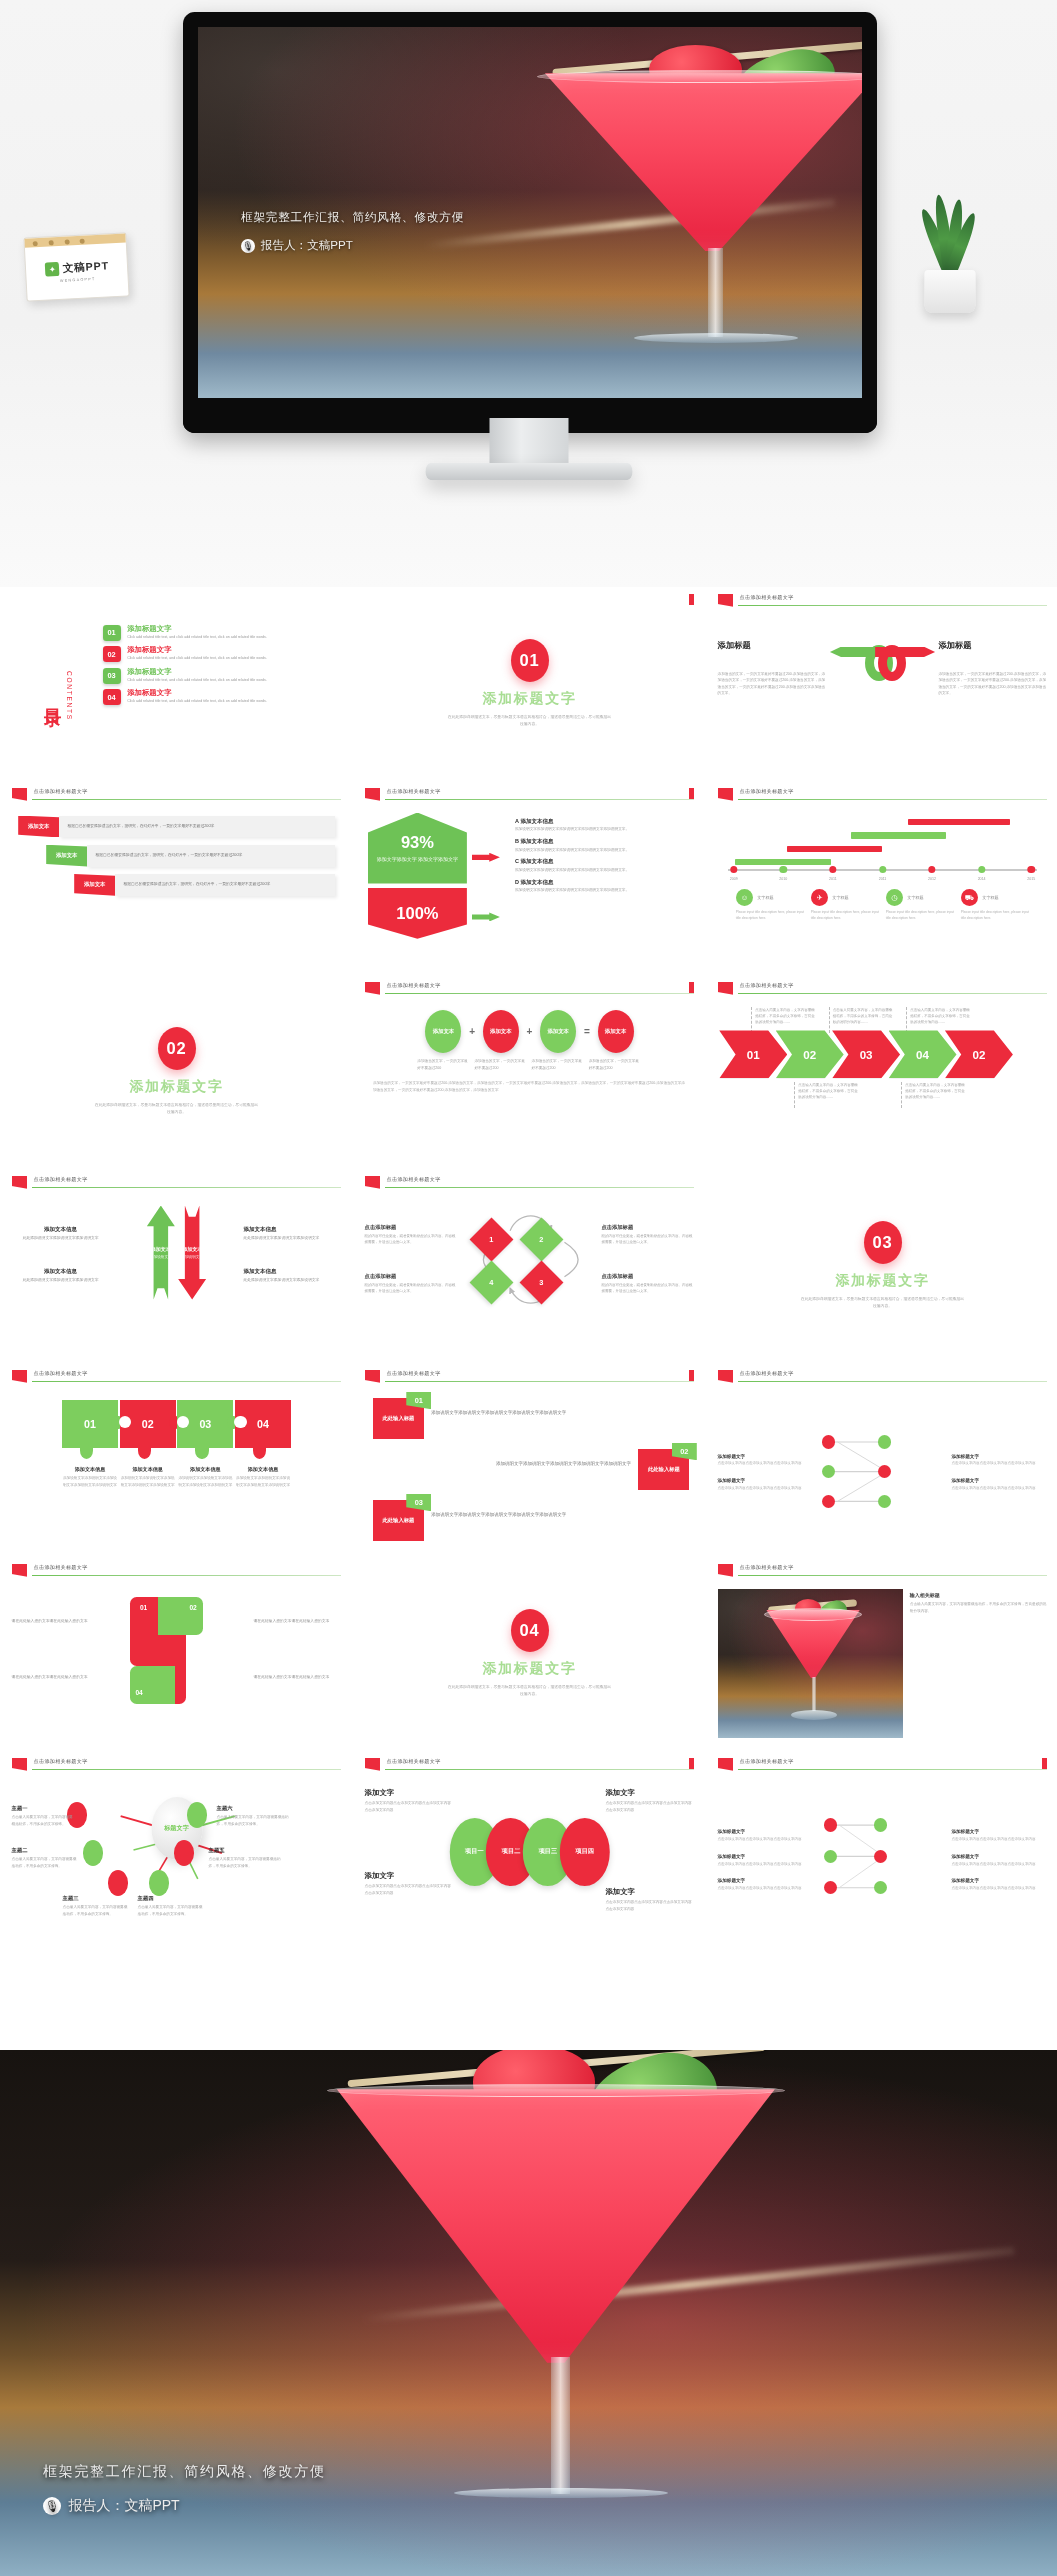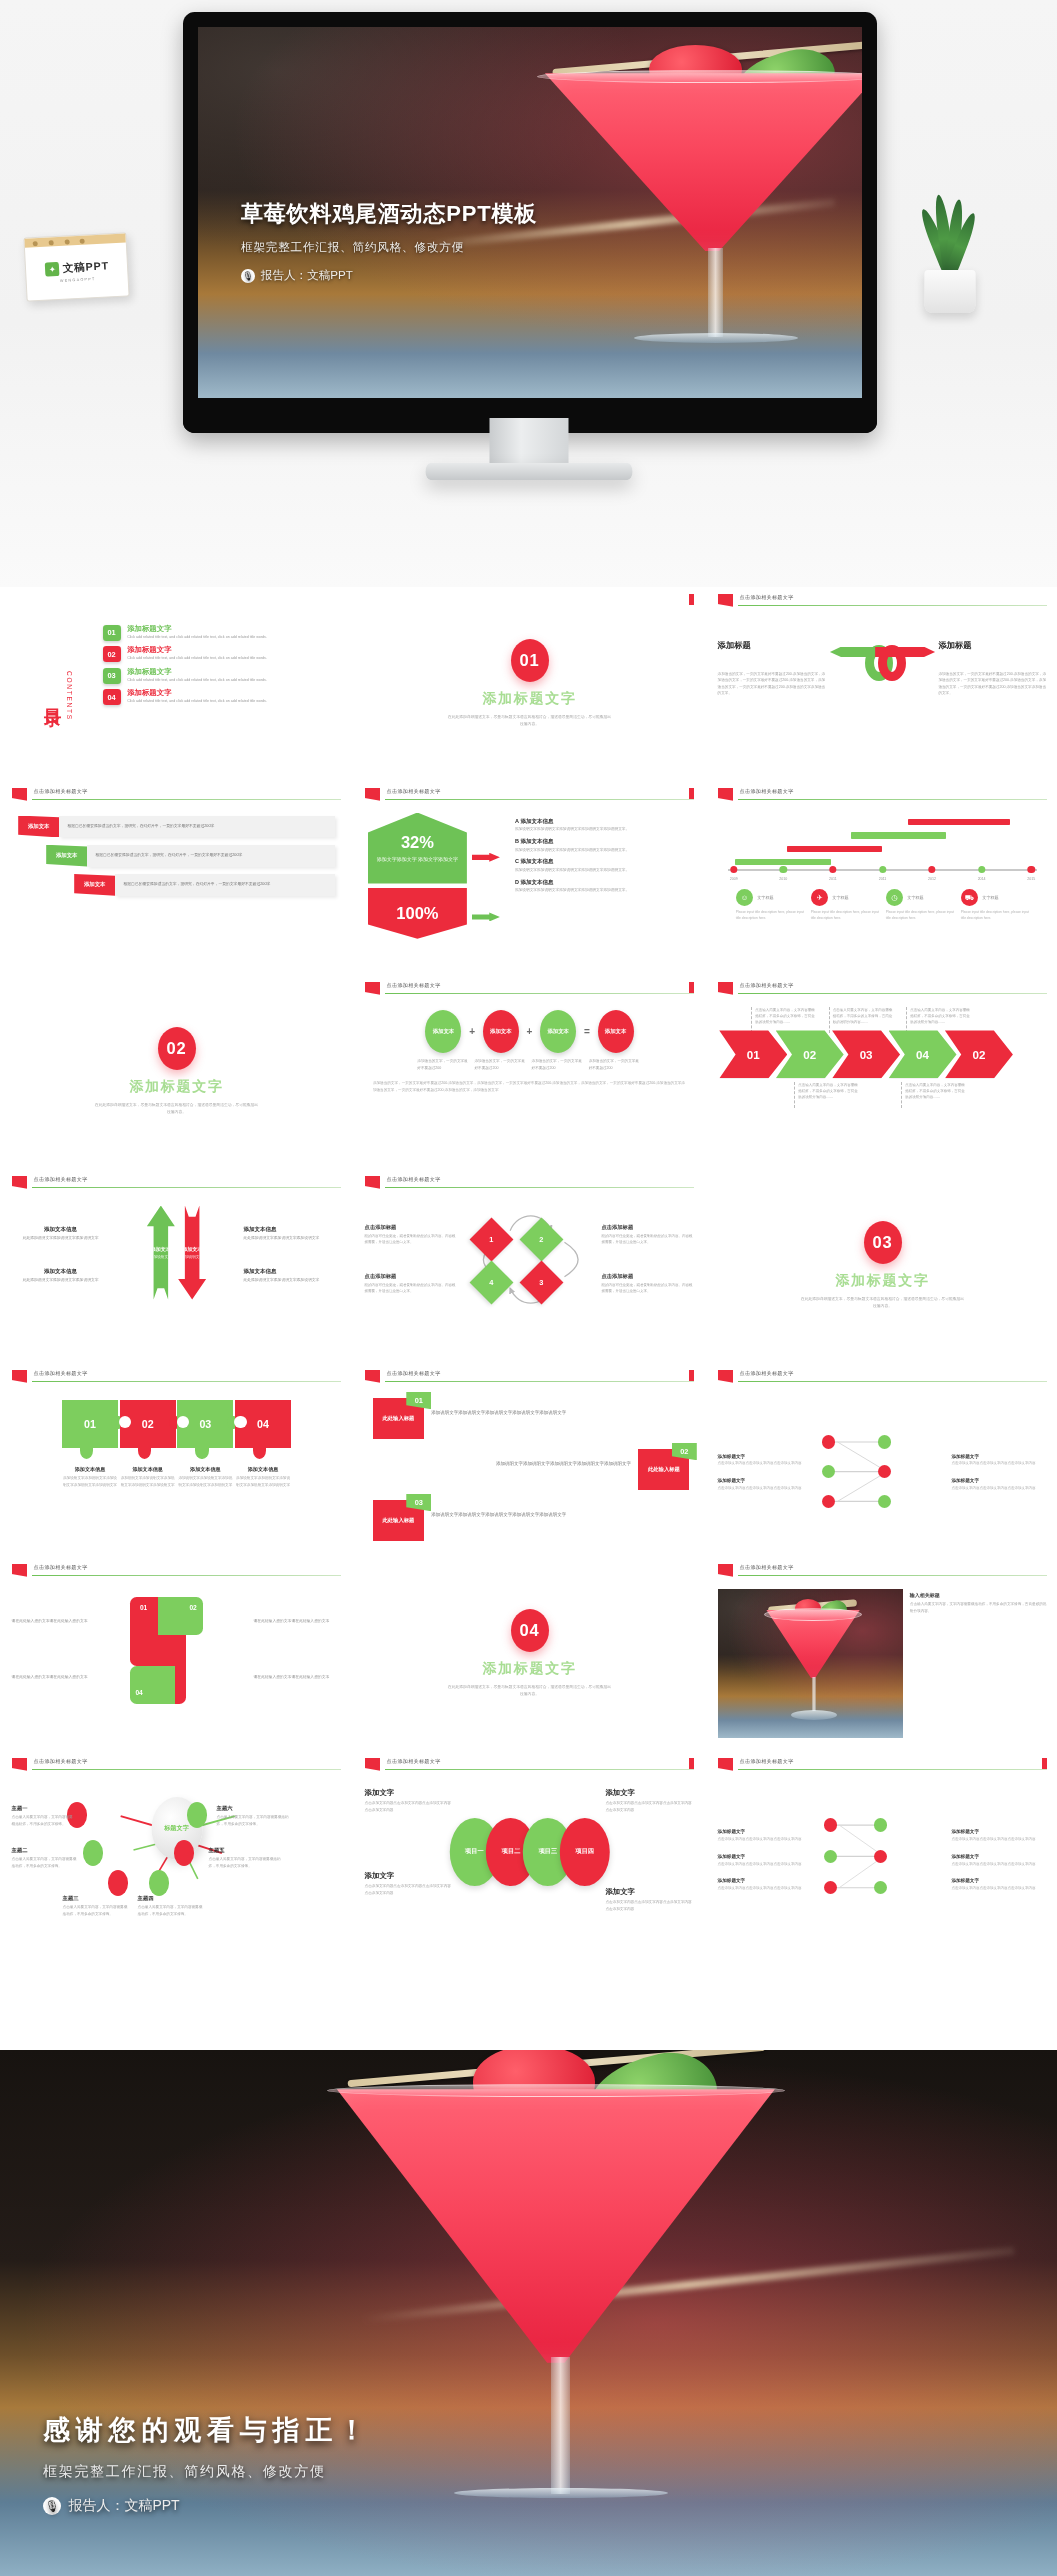--- a/index.html
+++ b/index.html
@@ -497,21 +497,20 @@
           <div class="stick"></div>
           <div class="berry"></div>
           <div class="mint"></div>
           <div class="cone"></div>
           <div class="rim"></div>
           <div class="stem"></div>
           <div class="foot"></div>
         </div>
       </div>
       <div class="hero-text">
-        <div class="hero-title">草莓饮料鸡尾酒动态PPT模板</div>
         <div class="hero-sub">框架完整工作汇报、简约风格、修改方便</div>
         <div class="hero-presenter">
           <span class="mic">🎙</span>
           <span>报告人：文稿PPT</span>
         </div>
       </div>
     </div>
     <div class="mon-chin"></div>
   </div>
   <div class="mon-neck"></div>
@@ -626,21 +625,21 @@
       <div class="s-inner">
     <div class="s-head">
           <div class="s-flag"></div>
       <div class="s-htext">点击添加相关标题文字</div>
       <div class="s-rule"></div>
         </div>
     <div class="s-corner"></div>
     <div class="pct">
       <div class="pct-col">
         <div class="pent">
-          <div class="big">32%</div>
+          <div class="big">93%</div>
           <div class="sm">添加文字添加文字
 添加文字添加文字</div>
         </div>
         <div class="pent r">
           <div class="big">100%</div>
         </div>
       </div>
       <div class="pct-arrs">
         <div class="mini-arr r"></div>
         <div class="mini-arr g"></div>
@@ -1266,21 +1265,20 @@
       <div class="stick"></div>
       <div class="berry"></div>
       <div class="mint"></div>
       <div class="cone"></div>
       <div class="rim"></div>
       <div class="stem"></div>
       <div class="foot"></div>
     </div>
   </div>
   <div class="cl-text">
-    <div class="cl-title">感谢您的观看与指正！</div>
     <div class="cl-sub">框架完整工作汇报、简约风格、修改方便</div>
     <div class="cl-pres">
       <span class="cl-mic">🎙</span>
       <span>报告人：文稿PPT</span>
     </div>
   </div>
 </div>
 
 
 </body></html>

